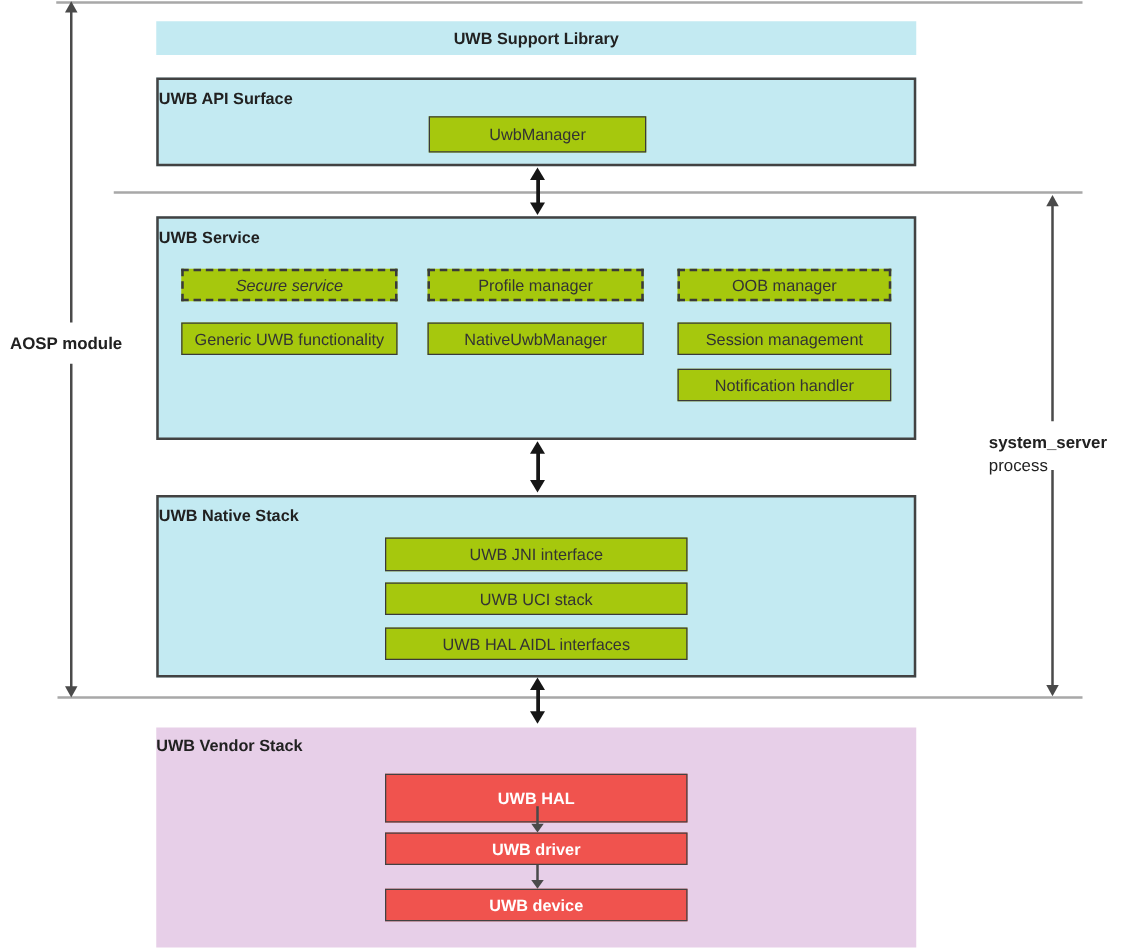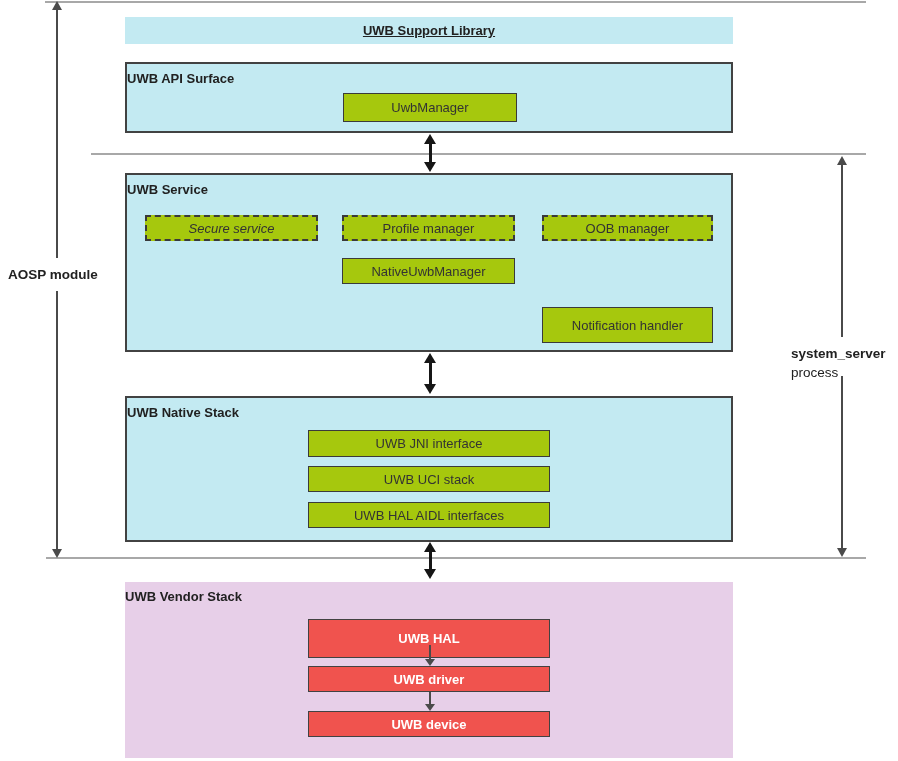--- a/index.html
+++ b/index.html
@@ -53,42 +53,44 @@
     <div class="bhead up" style="left:837px;top:156px;"></div>
     <div class="vseg" style="left:841px;top:164px;height:173px;"></div>
     <div class="vseg" style="left:841px;top:376px;height:173px;"></div>
     <div class="bhead down" style="left:837px;top:548px;"></div>
   </div>
   <div class="side-label" style="left:791px;top:344px;">
     <span>system_server</span>
     <span class="sub">process</span>
   </div>
 
-  <div class="bar" style="top:17px;text-decoration:underline;">
+  <div class="bar" style="top:17px;">
     <span>UWB Support Library</span>
   </div>
 
   <div class="panel bordered" style="top:62px;height:71px;">
     <div class="panel-title">UWB API Surface</div>
     <div class="chip" style="left:216px;top:29px;width:174px;height:29px;">UwbManager</div>
   </div>
 
   <div class="dbl-arrow" style="left:423px;top:134px;height:38px;">
     <div class="ahead up"></div>
     <div class="shaft"></div>
     <div class="ahead down"></div>
   </div>
 
   <div class="panel bordered" style="top:173px;height:179px;">
     <div class="panel-title">UWB Service</div>
     <div class="chip dashed" style="left:18px;top:40px;width:173px;height:26px;font-style:italic;">Secure service</div>
     <div class="chip dashed" style="left:215px;top:40px;width:173px;height:26px;">Profile manager</div>
     <div class="chip dashed" style="left:415px;top:40px;width:171px;height:26px;">OOB manager</div>
+    <div class="chip" style="left:18px;top:83px;width:173px;height:26px;">Generic UWB functionality</div>
     <div class="chip" style="left:215px;top:83px;width:173px;height:26px;">NativeUwbManager</div>
-    <div class="chip" style="left:415px;top:132px;width:171px;height:36px;">Notification handler</div>
+    <div class="chip" style="left:415px;top:83px;width:171px;height:26px;">Session management</div>
+    <div class="chip" style="left:415px;top:120px;width:171px;height:26px;">Notification handler</div>
   </div>
 
   <div class="dbl-arrow" style="left:423px;top:353px;height:41px;">
     <div class="ahead up"></div>
     <div class="shaft"></div>
     <div class="ahead down"></div>
   </div>
 
   <div class="panel bordered" style="top:396px;height:146px;">
     <div class="panel-title">UWB Native Stack</div>

